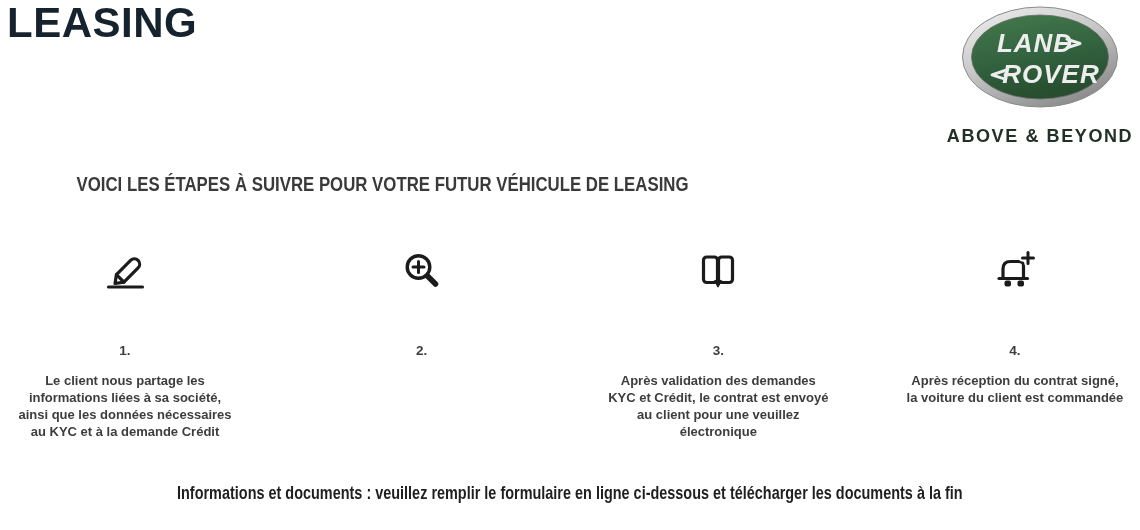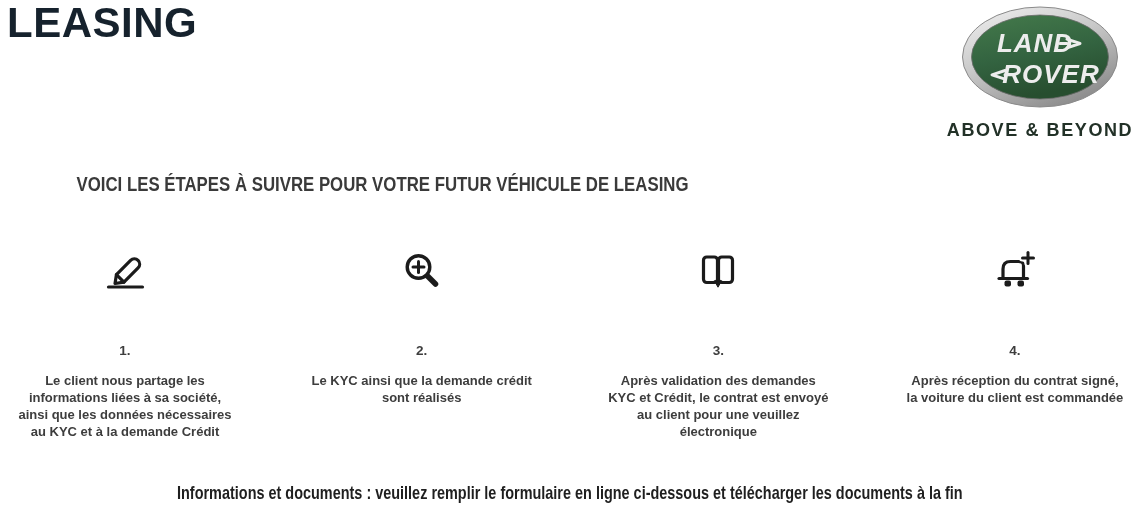--- a/index.html
+++ b/index.html
@@ -9,21 +9,21 @@
 
   .leasing-title {
     position: absolute; top: 2px; left: 7px;
     font-size: 42px; font-weight: bold; letter-spacing: 0.5px;
     color: #16222d; line-height: 1;
   }
 
   .brand { position: absolute; top: 5px; right: 4px; width: 192px; text-align: center; }
   .brand svg.logo { display: block; margin: 0 auto; }
   .brand .tagline {
-    margin-top: 11px; font-size: 18px; font-weight: bold;
+    margin-top: 17px; font-size: 18px; font-weight: bold;
     letter-spacing: 1.6px; color: #223127; white-space: nowrap;
   }
 
   .heading-wrap { position: absolute; top: 172px; left: 0; width: 1140px; text-align: left; }
   .heading-wrap h2 {
     display: inline-block; font-size: 21px; font-weight: bold; color: #3a3a3a;
     white-space: nowrap; transform: scaleX(0.8); transform-origin: center;
   }
 
   .steps {
@@ -104,22 +104,20 @@
     <div class="step">
       <div class="icon-wrap">
         <svg class="step-icon" width="48" height="48" viewBox="0 0 48 48">
           <circle cx="20.5" cy="19" r="11.3" stroke-width="3.4"></circle>
           <line x1="15" y1="19" x2="26" y2="19" stroke-width="3"></line>
           <line x1="20.5" y1="13.5" x2="20.5" y2="24.5" stroke-width="3"></line>
           <line x1="29.5" y1="28" x2="37.5" y2="36" stroke-width="5.5"></line>
         </svg>
       </div>
       <div class="num">2.</div>
-      <p class="txt">Le KYC ainsi que la demande crédit
-sont réalisés</p>
     </div>
 
     <div class="step">
       <div class="icon-wrap">
         <svg class="step-icon" width="48" height="48" viewBox="0 0 48 48">
           <rect x="9.5" y="9" width="14" height="25.5" rx="3.2"></rect>
           <rect x="24.5" y="9" width="14" height="25.5" rx="3.2"></rect>
           <path d="M20.5,33 L24,39.2 L27.5,33 Z" fill="#1b1b1b" stroke-width="1"></path>
         </svg>
       </div>

